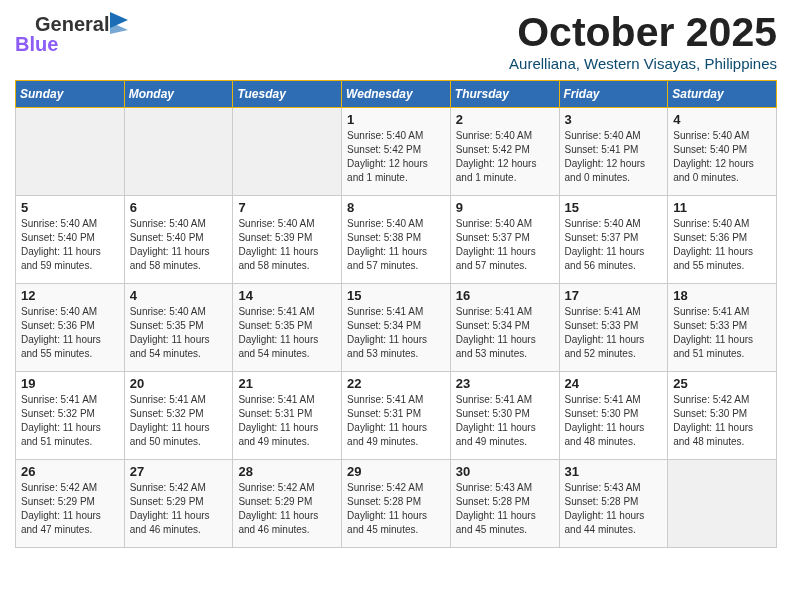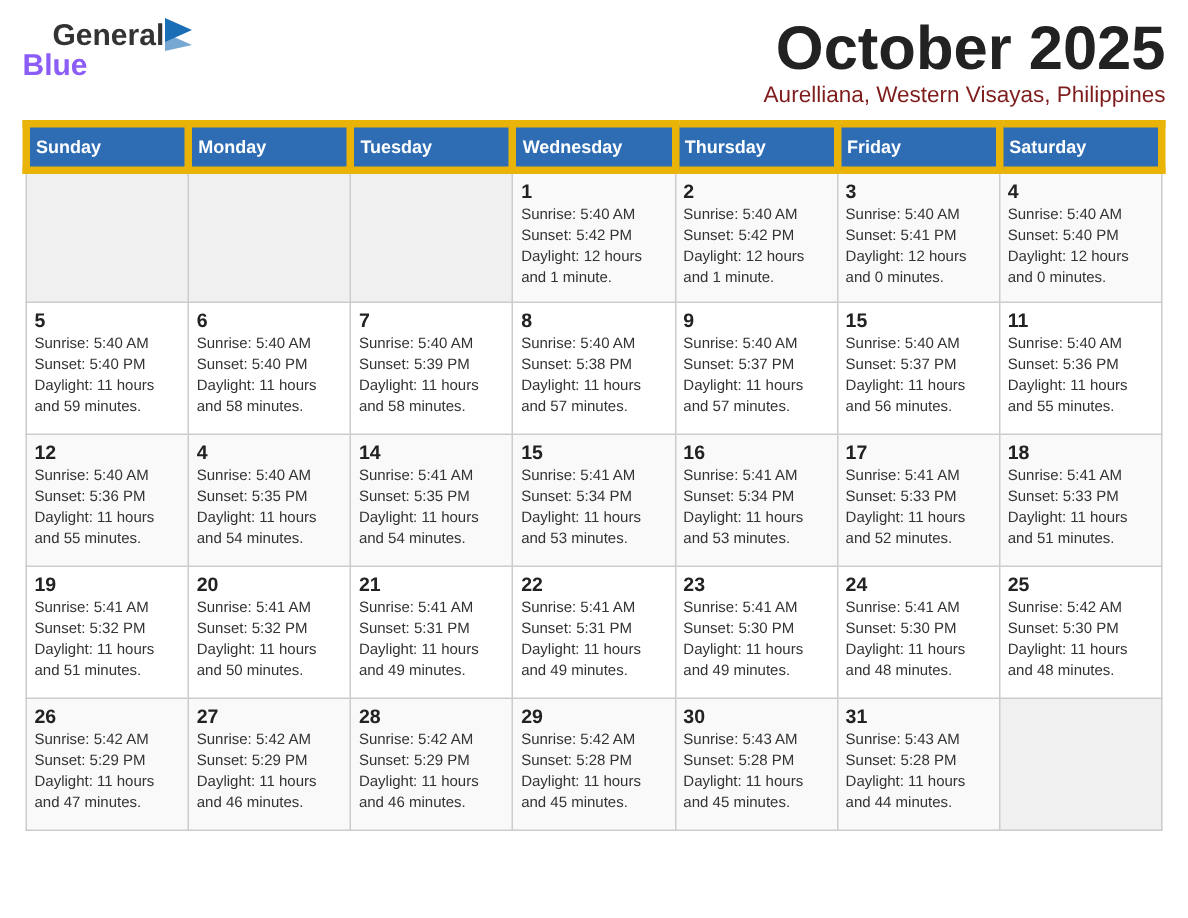--- a/index.html
+++ b/index.html
@@ -40,35 +40,36 @@
       text-align: right;
     }
     .month-title {
       font-size: 41px;
       font-weight: bold;
       color: #222;
       line-height: 1.1;
     }
     .subtitle {
       font-size: 15px;
-      color: #7f1d1d;
+      color: #0c4a6e;
     }
     table {
       width: 100%;
       border-collapse: collapse;
       table-layout: fixed;
     }
     thead tr th {
       background-color: #2e6db4;
       color: #fff;
       font-size: 12px;
       font-weight: bold;
       padding: 6px 4px;
       text-align: left;
-      border: 5px solid #eab308;
+      border: 1px solid #eab308;
+      font-style: italic;
     }
     tbody tr td {
       border: 1px solid #ccc;
       vertical-align: top;
       padding: 4px 5px;
       font-size: 10.5px;
       color: #222;
       min-height: 80px;
       height: 88px;
     }

